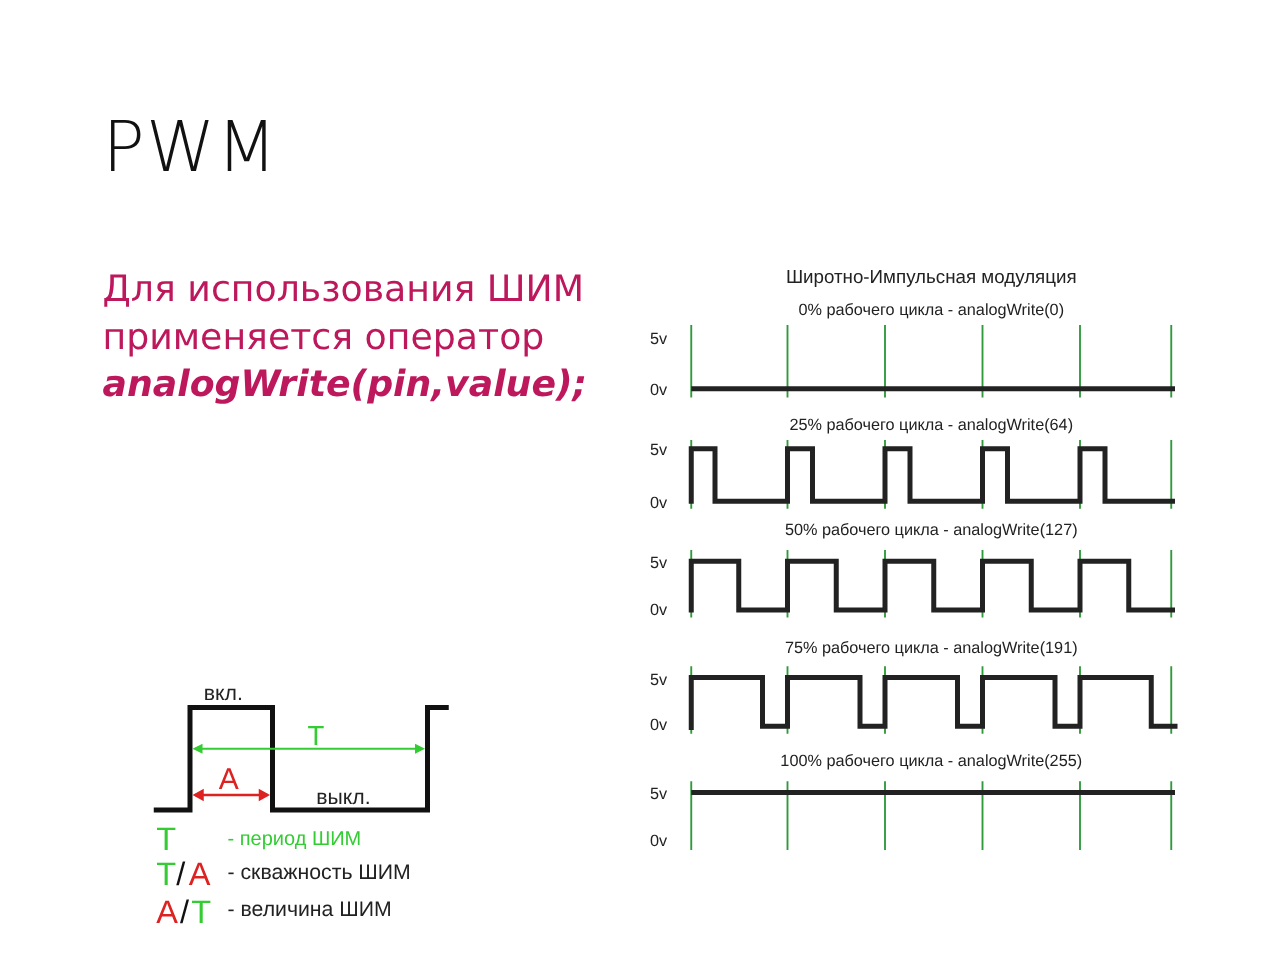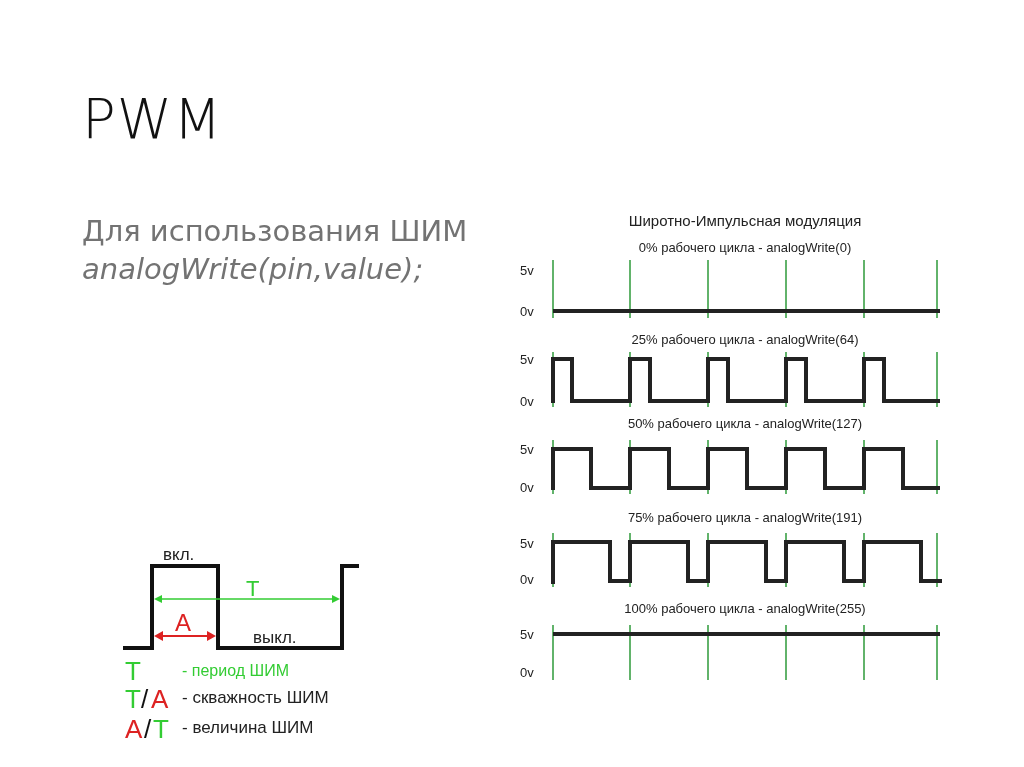--- a/index.html
+++ b/index.html
@@ -1,32 +1,33 @@
 <!DOCTYPE html>
 <html><head>
   <meta charset="utf-8">
   <style>
     html, body { margin: 0; padding: 0; background: #ffffff; }
     body { width: 1024px; height: 767px; position: relative; overflow: hidden; font-family: "Liberation Sans", sans-serif; color: #111; }
     .title { position: absolute; left: 82px; top: 86px; font-size: 56px; font-family: "DejaVu Sans", sans-serif; font-weight: 300; color: #111; letter-spacing: 1px; }
-    .body-text { position: absolute; left: 82px; top: 212px; font-size: 29px; line-height: 38px; font-family: "DejaVu Sans", sans-serif; color: #737373; }
-    .body-text .code { font-weight: normal; font-style: italic; }
+    .body-text { position: absolute; left: 82px; top: 212px; font-size: 29px; line-height: 38px; font-family: "DejaVu Sans", sans-serif; color: #be185d; }
+    .body-text .code { font-weight: bold; font-style: italic; }
     svg { position: absolute; left: 0; top: 0; }
     .wave-title { font-family: "Liberation Sans", sans-serif; font-size: 15px; fill: #222; }
     .row-title { font-family: "Liberation Sans", sans-serif; font-size: 13px; fill: #222; }
     .vlabel { font-family: "Liberation Sans", sans-serif; font-size: 13px; fill: #222; }
     .diag-text { font-family: "Liberation Sans", sans-serif; }
   </style>
 </head>
 <body>
 
 <div class="title">PWM</div>
 
 <div class="body-text">
   <div>Для использования ШИМ</div>
+  <div>применяется оператор</div>
   <div class="code">analogWrite(pin,value);</div>
 </div>
 
 <svg width="1024" height="767" viewBox="0 0 1024 767">
 
   <g>
     <text class="wave-title" x="745" y="226" text-anchor="middle">Широтно-Импульсная модуляция</text>
 
     <g>
       <text class="row-title" x="745" y="252" text-anchor="middle">0% рабочего цикла - analogWrite(0)</text>

